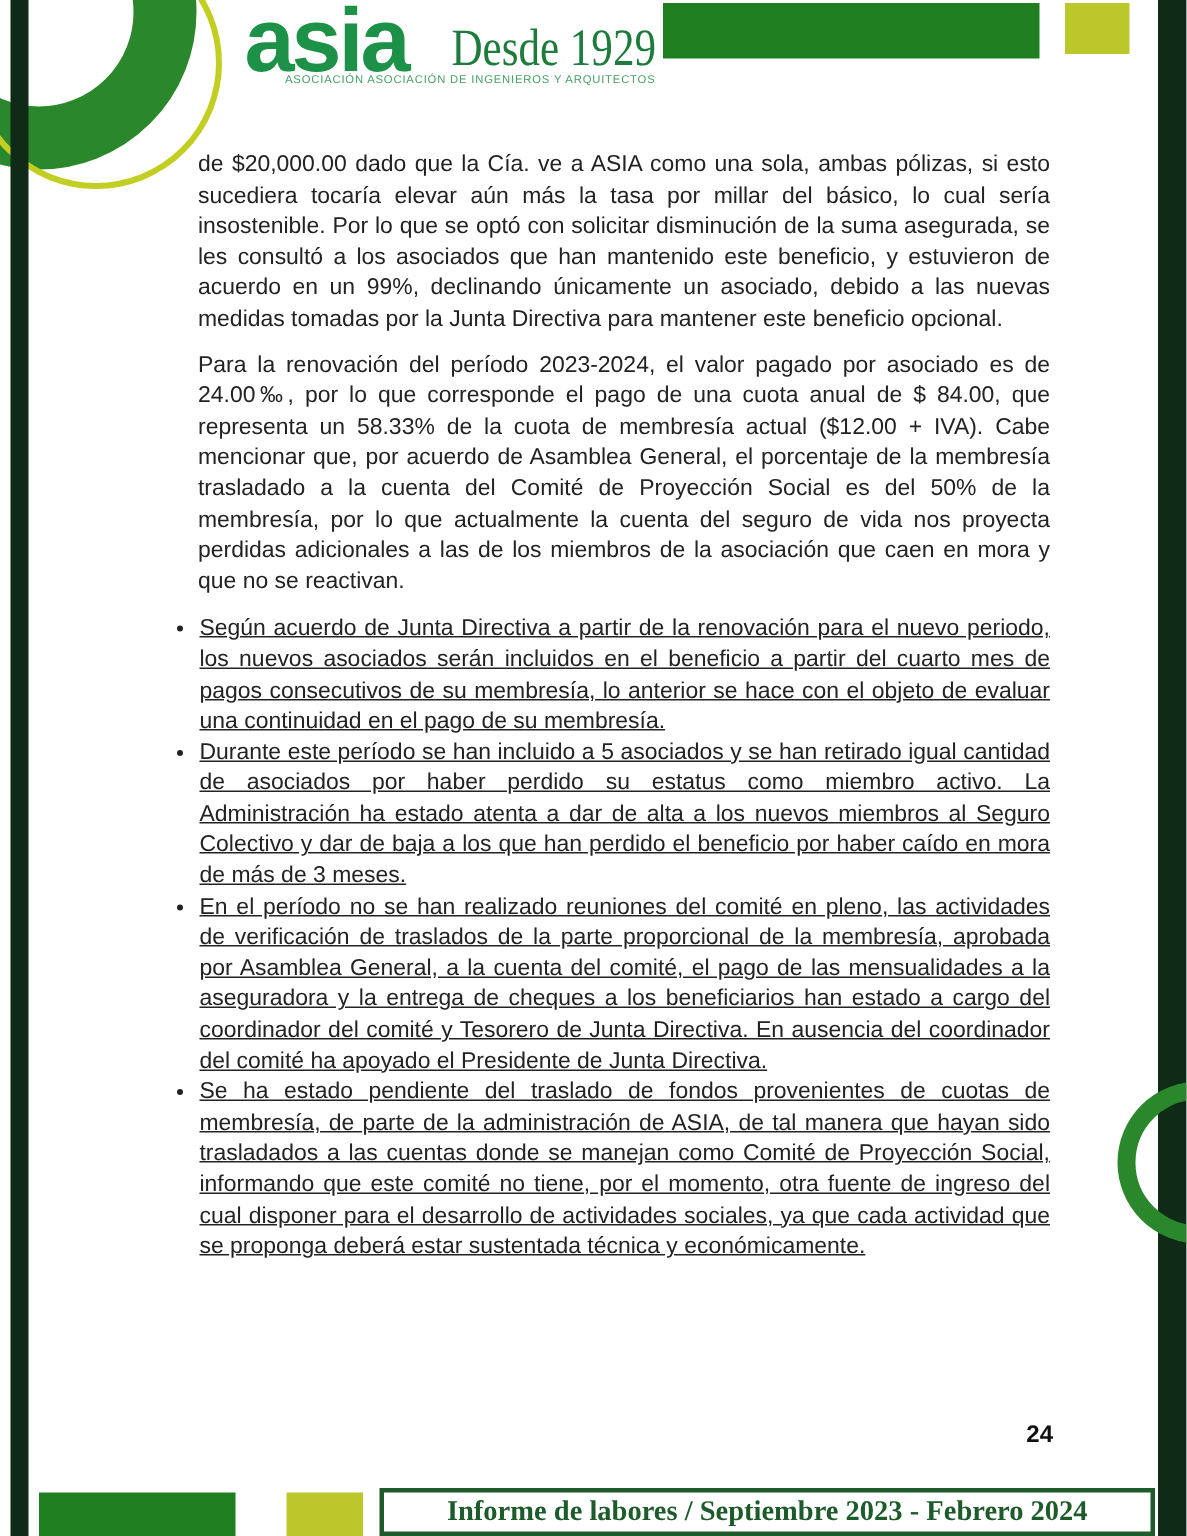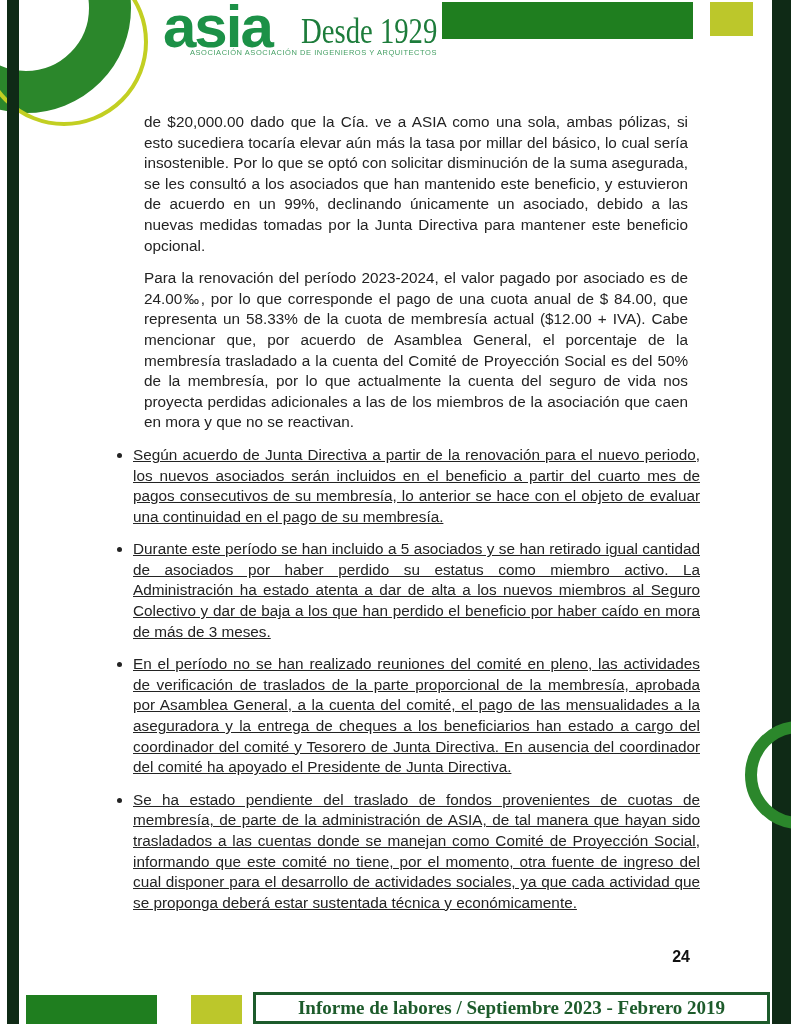--- a/index.html
+++ b/index.html
@@ -37,28 +37,28 @@
     position:absolute; left:190px; top:48px; z-index:6;
     font-size:7.5px; letter-spacing:.55px;
     color:var(--subtitle-green,#46a065);
   }
   
   .content {
     position:absolute; left:132px; top:100px; width:568px;
     font-size:15.3px; line-height:20.6px; text-align:justify;
     color:#232323;
   }
-  .content p { margin:12px; }
+  .content p { margin:0; }
   .content p.gap-before { margin-top:10px; }
   .bullets { margin-top:11px; list-style:disc outside; padding-left:0;text-decoration:underline; }
   .bullets li { margin-left:1px; margin-top:0; }
-  .bullets li + li { margin-top:12px; }
+  .bullets li + li { margin-top:0; }
   
   .page-number {
-    position:absolute; right:101px; top:948px;
+    position:absolute; right:89px; top:948px;
     font-size:16px; font-weight:bold; color:#111;
   }
   .ftr-rect   { position:absolute; left:26px;  top:995px; width:131px; height:29px; background:var(--shape-green,#1f7e1f); }
   .ftr-square { position:absolute; left:191px; top:995px; width:51px;  height:29px; background:var(--accent-yellow,#bcc72b); }
   .ftr-box {
     position:absolute; left:253px; top:992px; width:517px; height:32px;
     border:3px solid var(--footer-green,#1d5b2b);
     display:flex; align-items:center; justify-content:center;
   }
   .ftr-box span {
@@ -98,16 +98,16 @@
   </div>
 
   <svg class="decor-r" width="56" height="126" viewBox="0 0 56 126">
     <circle class="ring" cx="64" cy="63" r="48"></circle>
   </svg>
 
   <div class="page-number">24</div>
   <div class="ftr-rect"></div>
   <div class="ftr-square"></div>
   <div class="ftr-box">
-    <span>Informe de labores / Septiembre 2023 - Febrero 2019</span>
+    <span>Informe de labores / Septiembre 2023 - Febrero 2024</span>
   </div>
 
 </div>
 
 </body></html>

